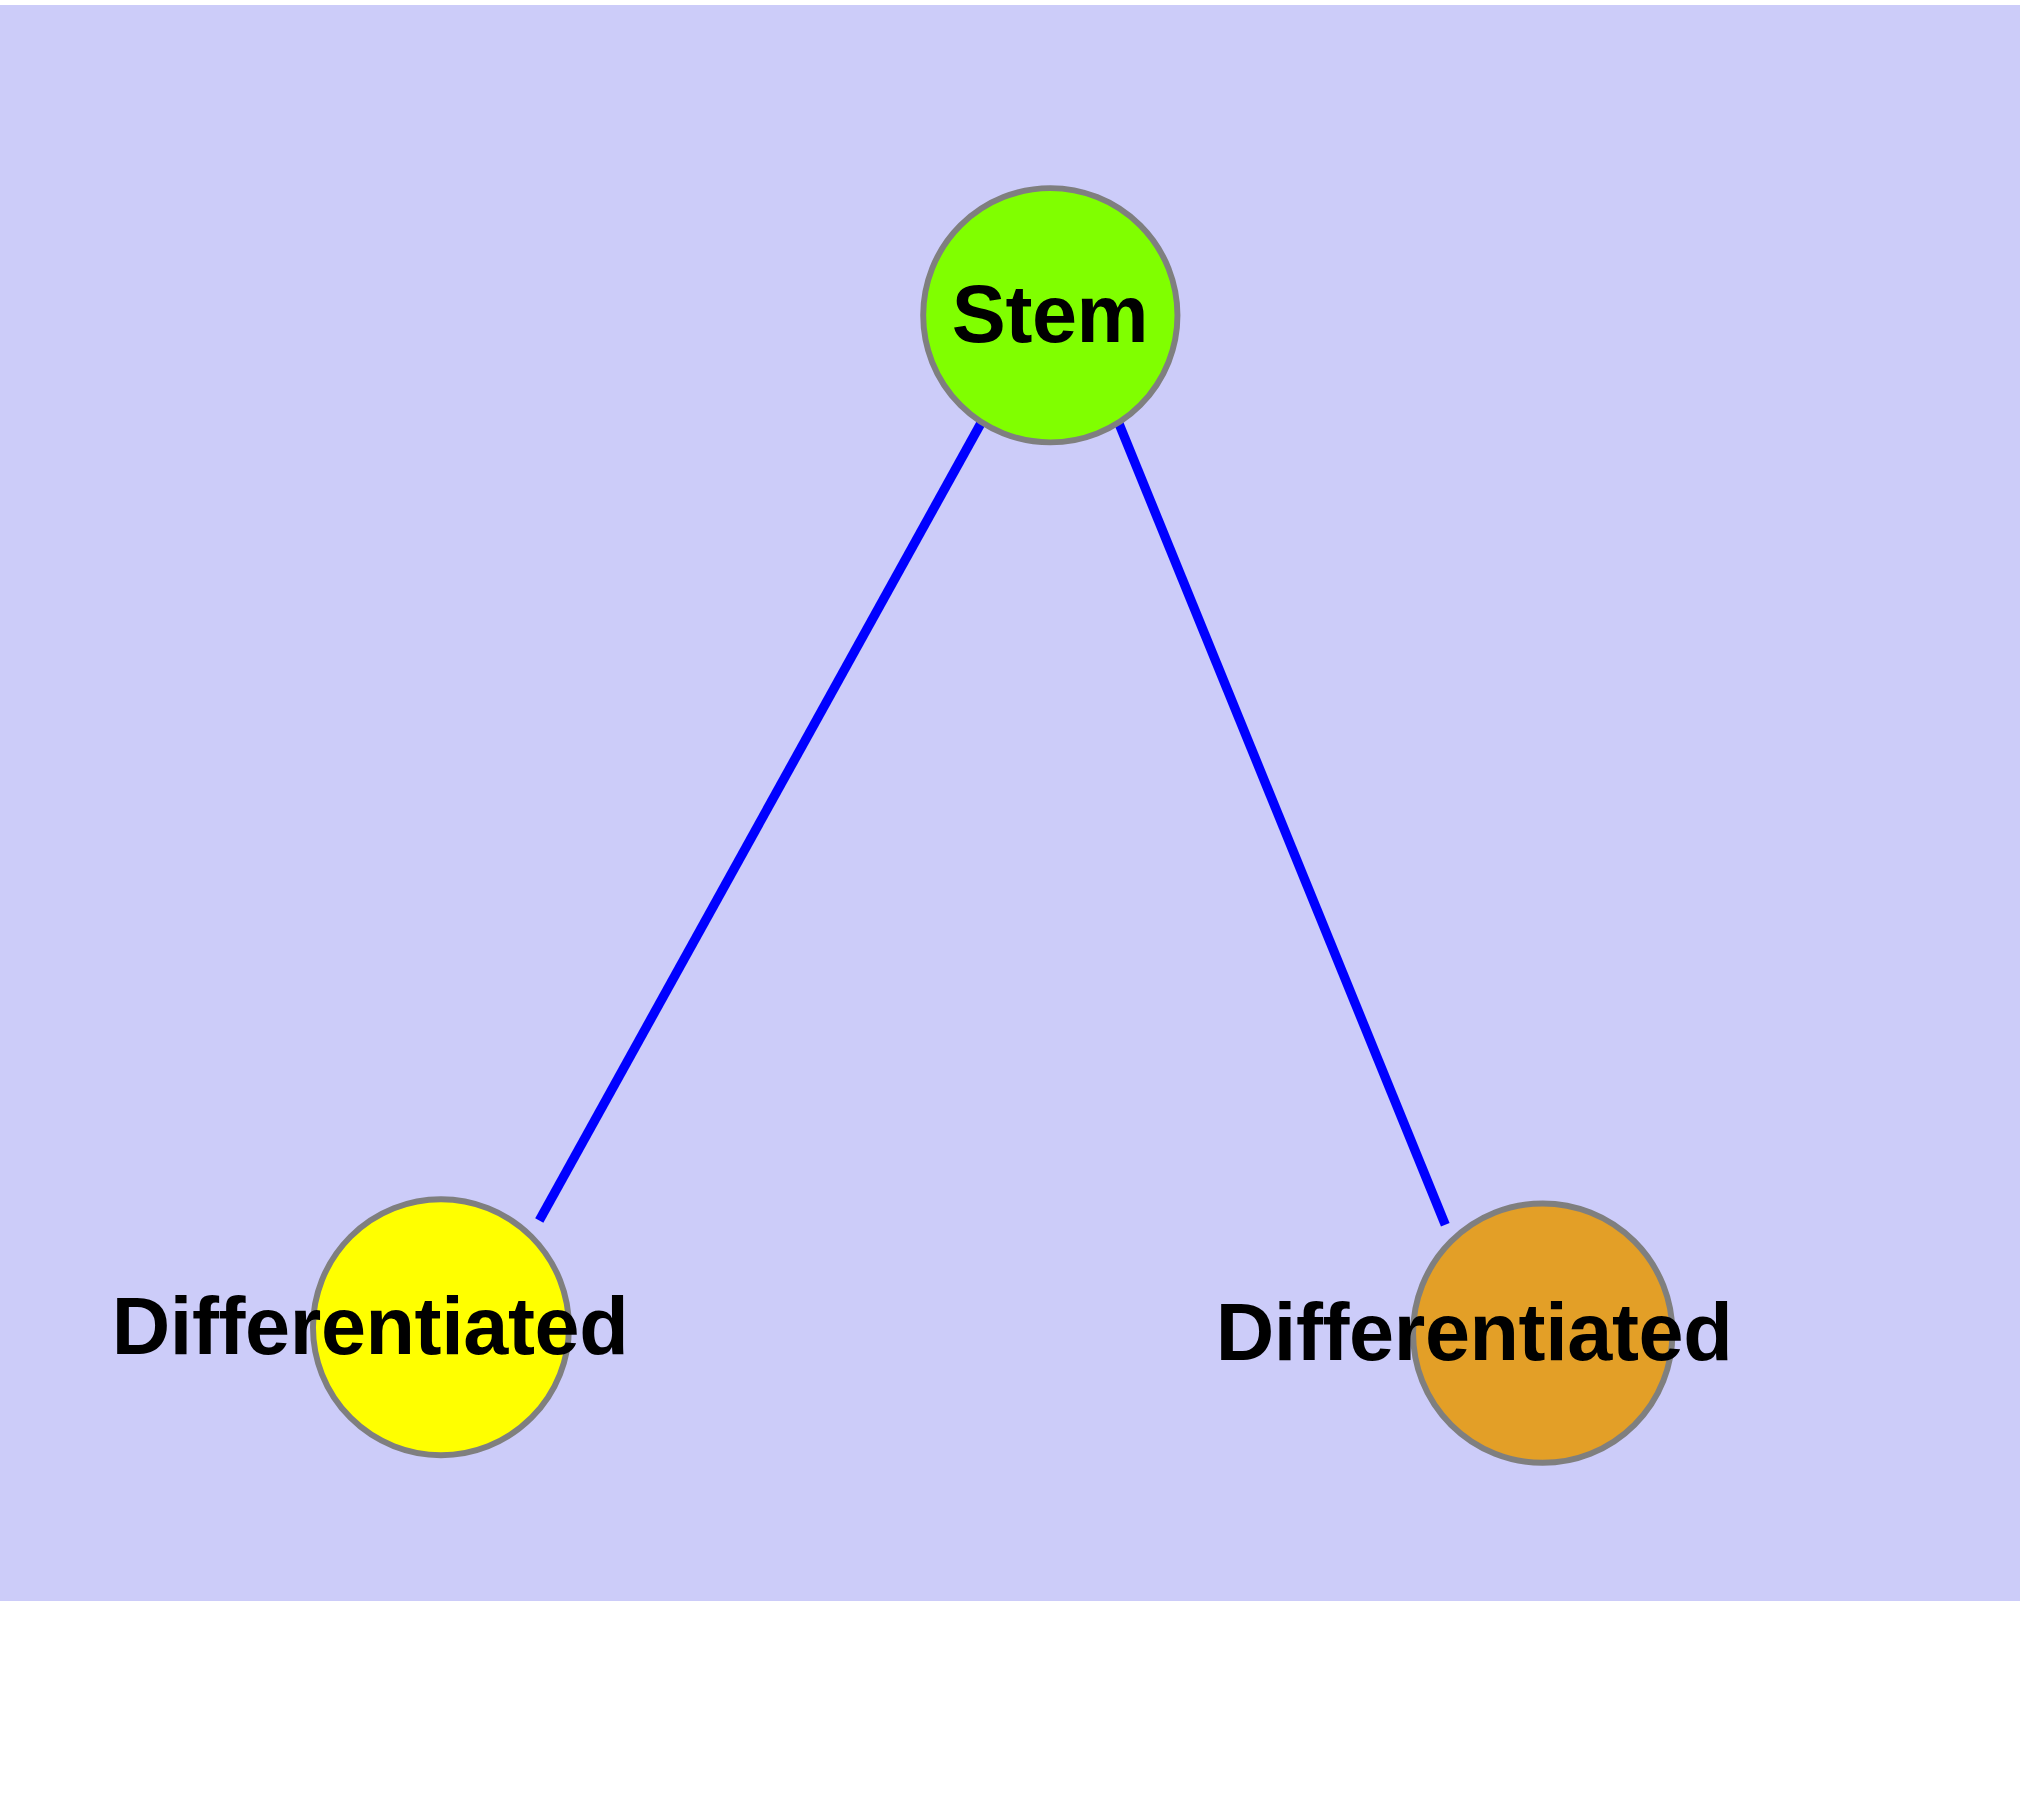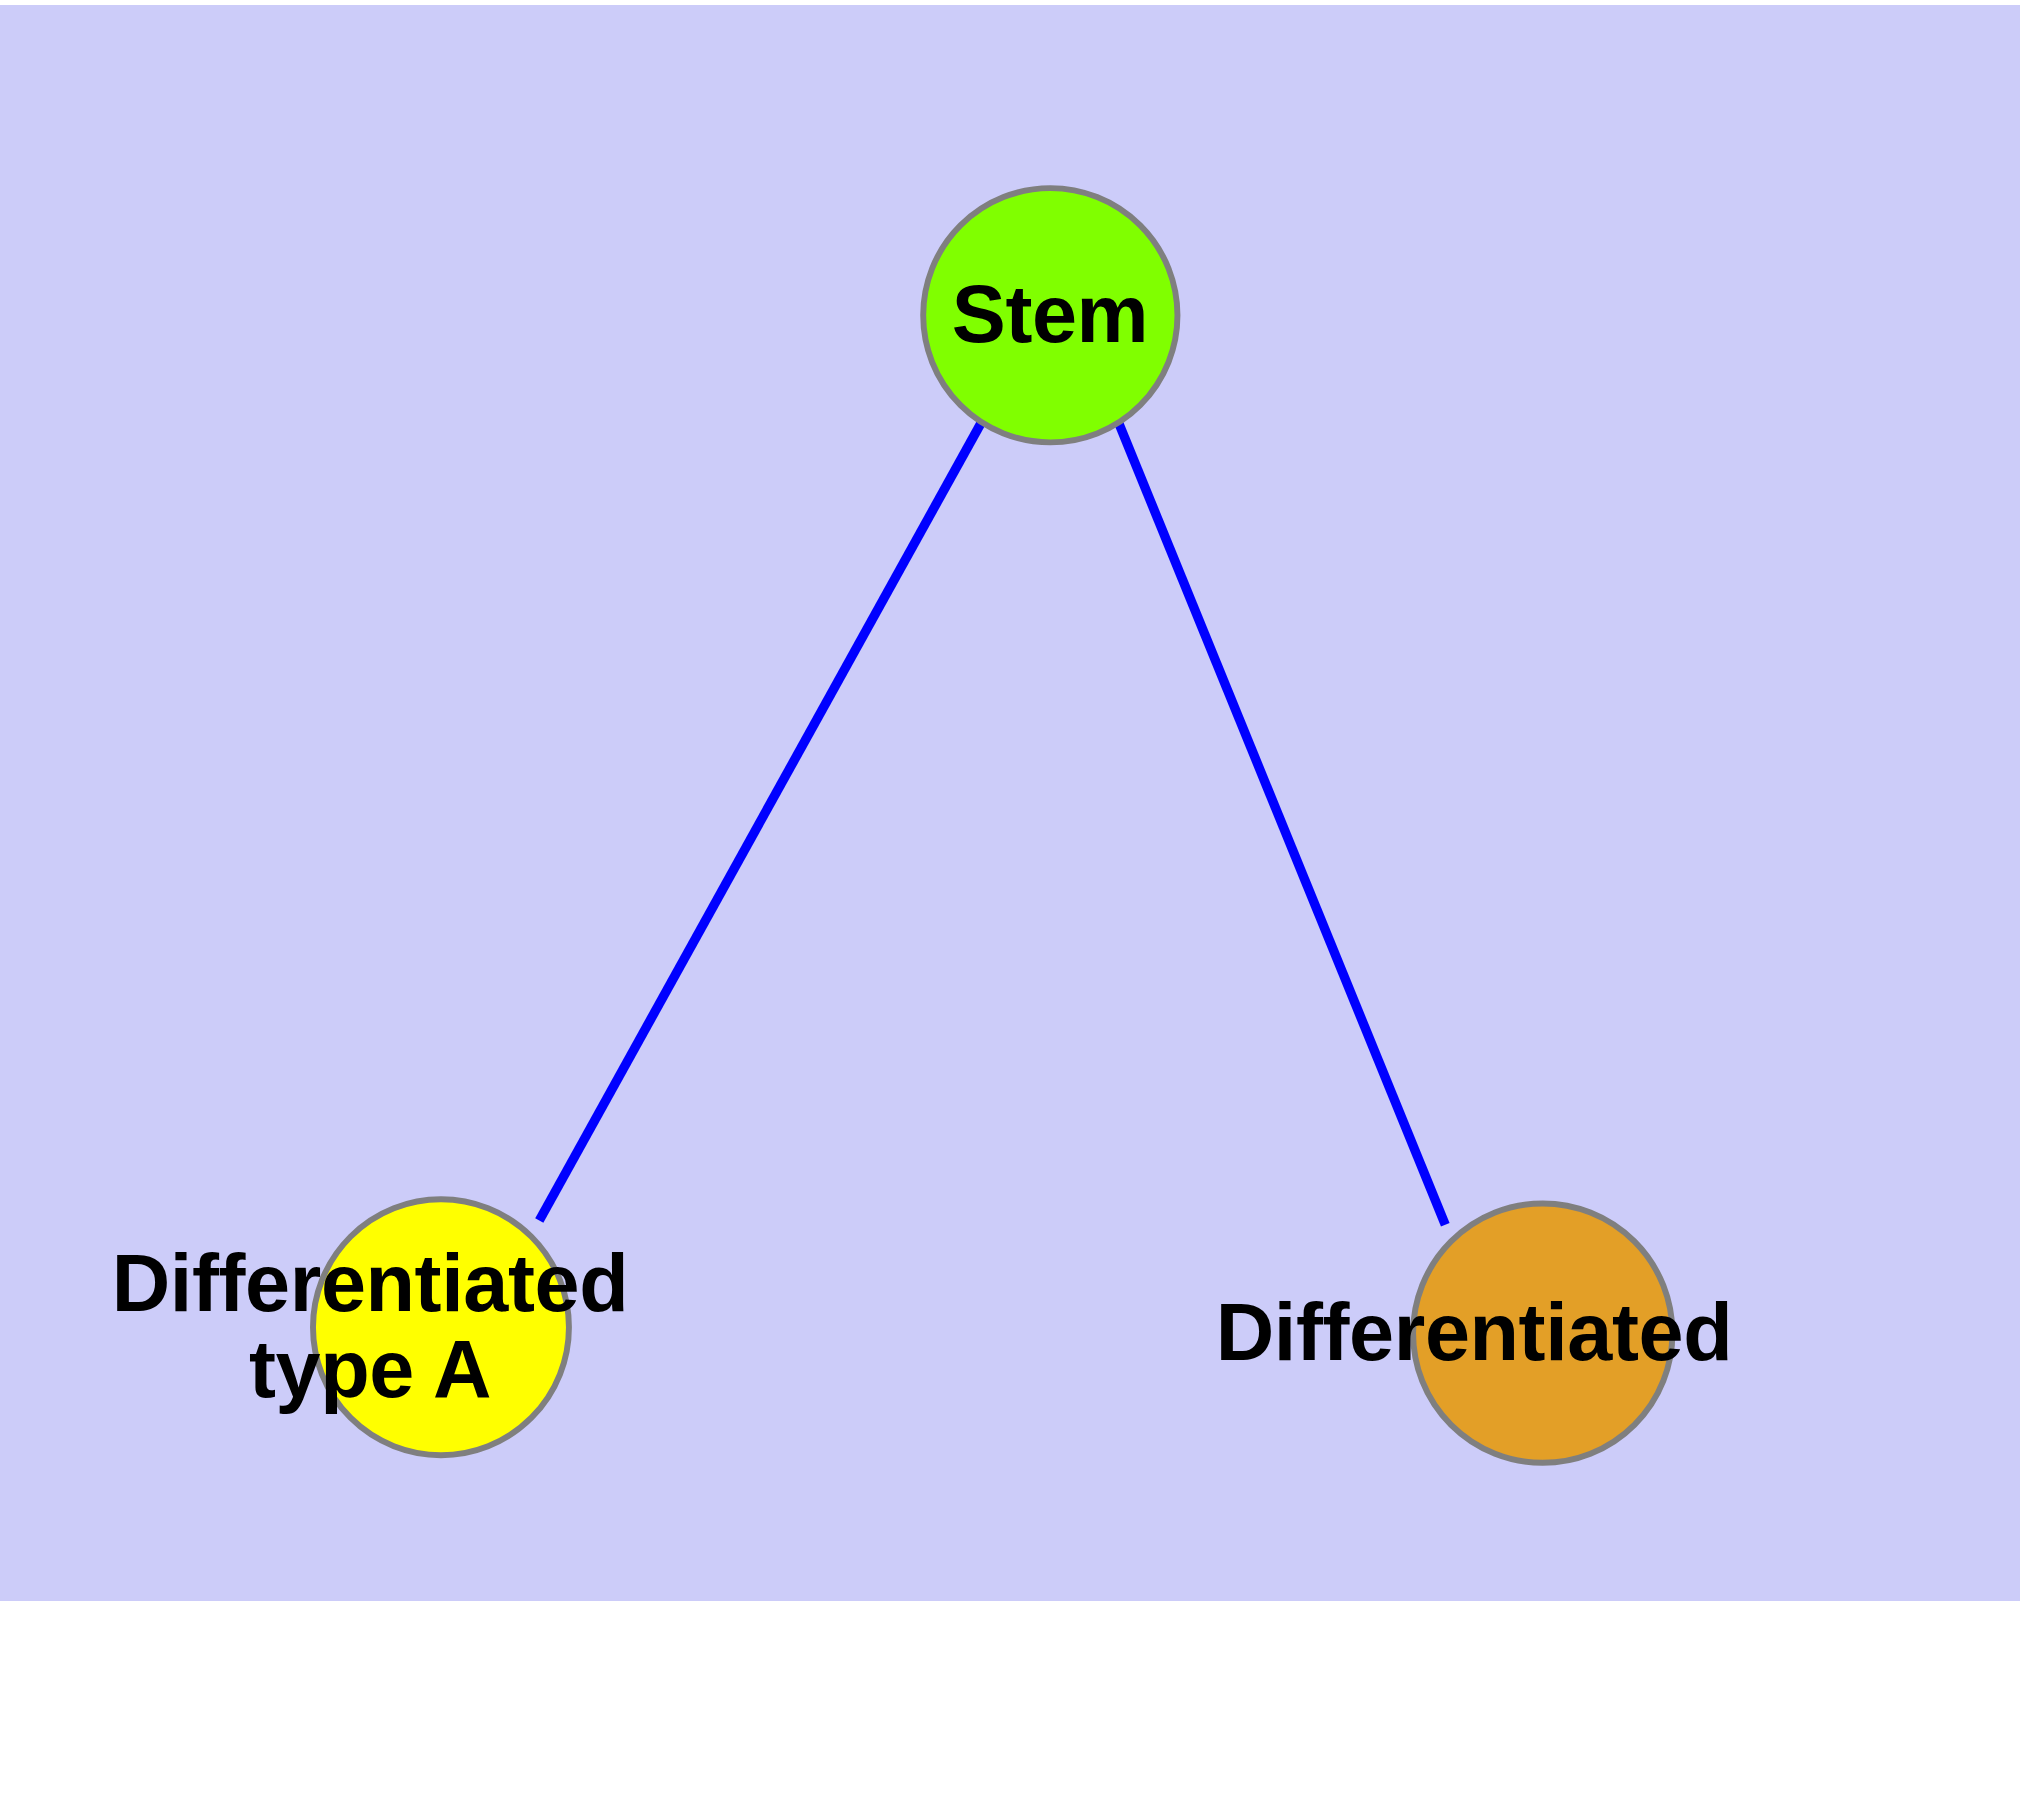--- a/index.html
+++ b/index.html
@@ -82,18 +82,18 @@
     <g>
       <circle class="node-circle" cx="1239" cy="372" r="150" fill="#80ff00"></circle>
       <circle class="node-circle" cx="520" cy="1566" r="151" fill="#ffff00"></circle>
       <circle class="node-circle" cx="1820" cy="1573" r="153" fill="#e39f27"></circle>
     </g>
 
   </svg>
 
   <div class="node-label" id="label-stem"><span>Stem</span></div>
 
-  <div class="node-label" id="label-diff-a"><span>Differentiated</span><br><span>type A</span></div>
+  <div class="node-label" id="label-diff-a"><span>Differentiated</span><br></div>
 
   <div class="node-label" id="label-diff-b"><span>Differentiated</span><br></div>
 
 </div>
 
 
 </body></html>

